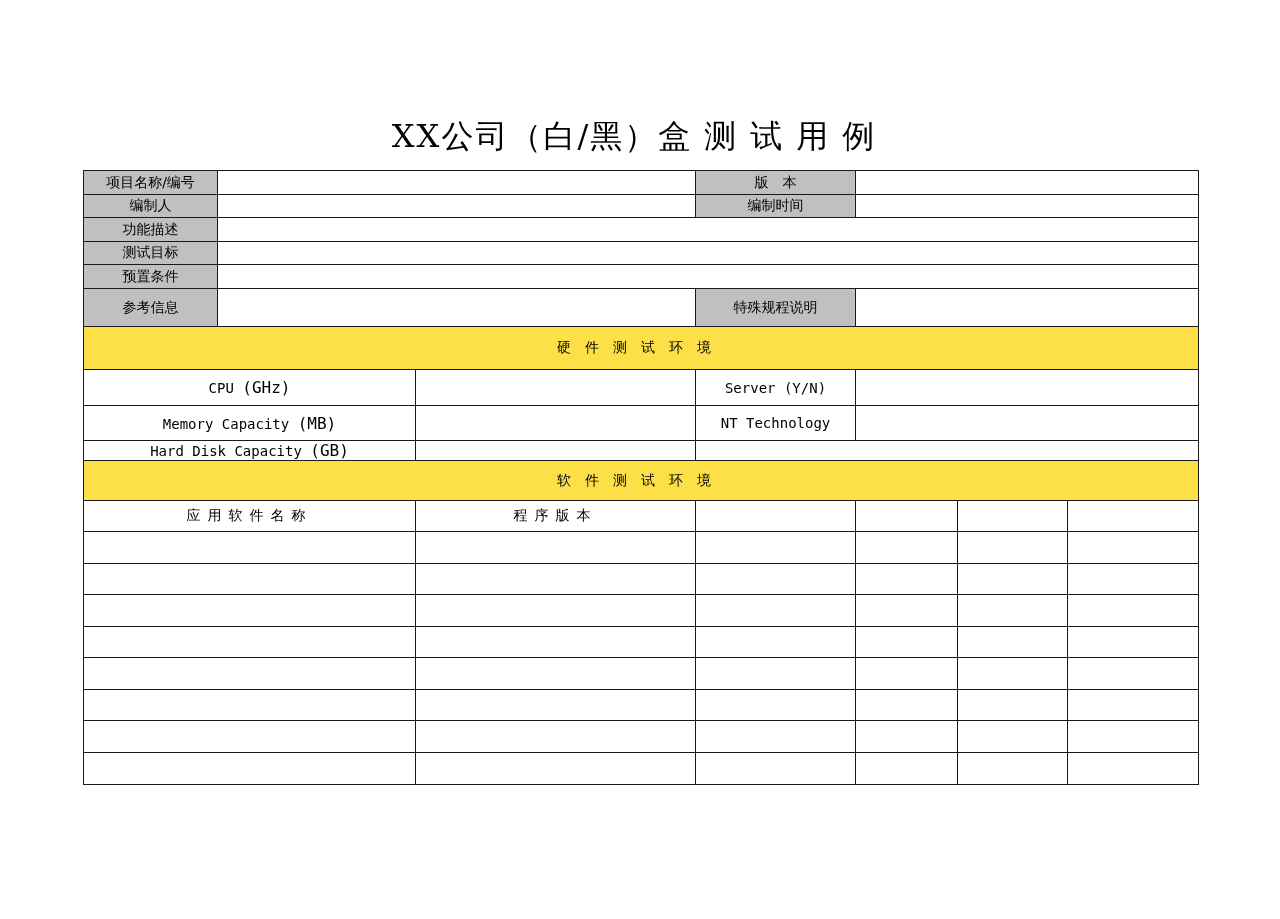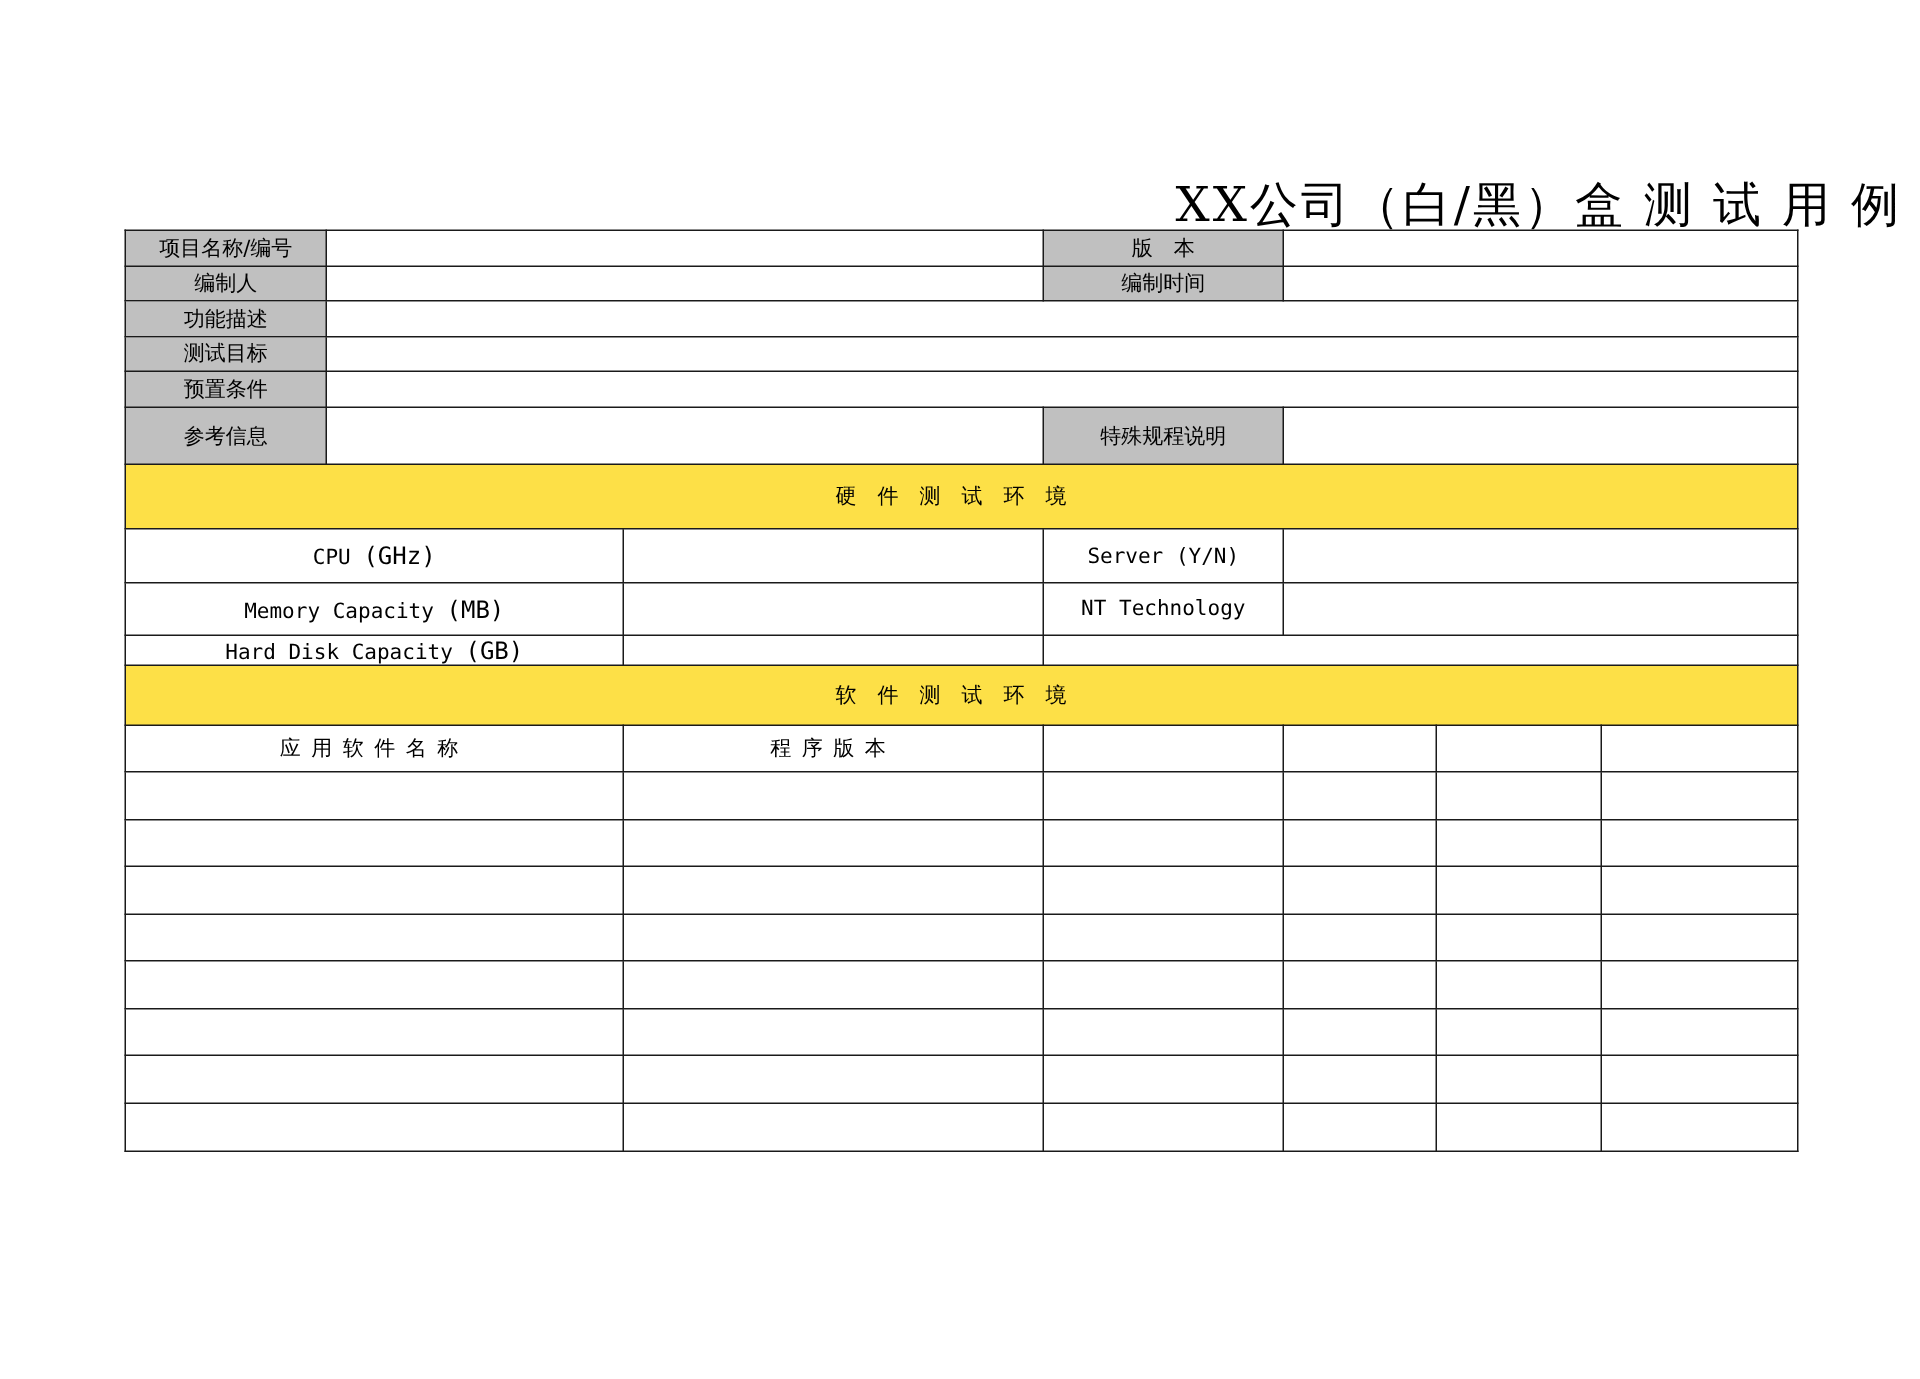--- a/index.html
+++ b/index.html
@@ -1,21 +1,21 @@
 <!DOCTYPE html>
 <html><head>
 <meta charset="utf-8">
 <style>
   html, body { margin:0; padding:0; background:#ffffff; }
   body { width:1280px; height:919px; position:relative; overflow:hidden;
          font-family:"DejaVu Serif","Liberation Serif",serif; color:#000; }
-  .title { position:absolute; left:0; top:114px; width:1280px; text-align:right;
+  .title { position:absolute; left:0; top:114px; width:1280px; text-align:center;
            font-size:32px; line-height:44px; letter-spacing:2px; }
   .title .t-main { letter-spacing:14px; }
-  table.sheet { position:absolute; left:83px; top:153px; border-collapse:collapse;
+  table.sheet { position:absolute; left:83px; top:170px; border-collapse:collapse;
                 table-layout:fixed; width:1115px; }
   table.sheet td { border:1.5px solid #1a1a1a; padding:0; text-align:center;
                    vertical-align:middle; font-size:14px; overflow:hidden; white-space:nowrap; }
   td.lbl { background:#c0c0c0; font-family:"DejaVu Sans","Liberation Sans",sans-serif; font-size:14px; }
   td.sec { background:#fde047; font-size:24px; letter-spacing:14px; }
   td.hw { font-family:"DejaVu Sans Mono","Liberation Mono",monospace; font-size:13px; }
   td.hw small { font-size:16px; }
   td.sw-h { font-family:"DejaVu Sans","Liberation Sans",sans-serif; font-size:14px; letter-spacing:7px; }
   td.val { background:#fff; }
 </style>

